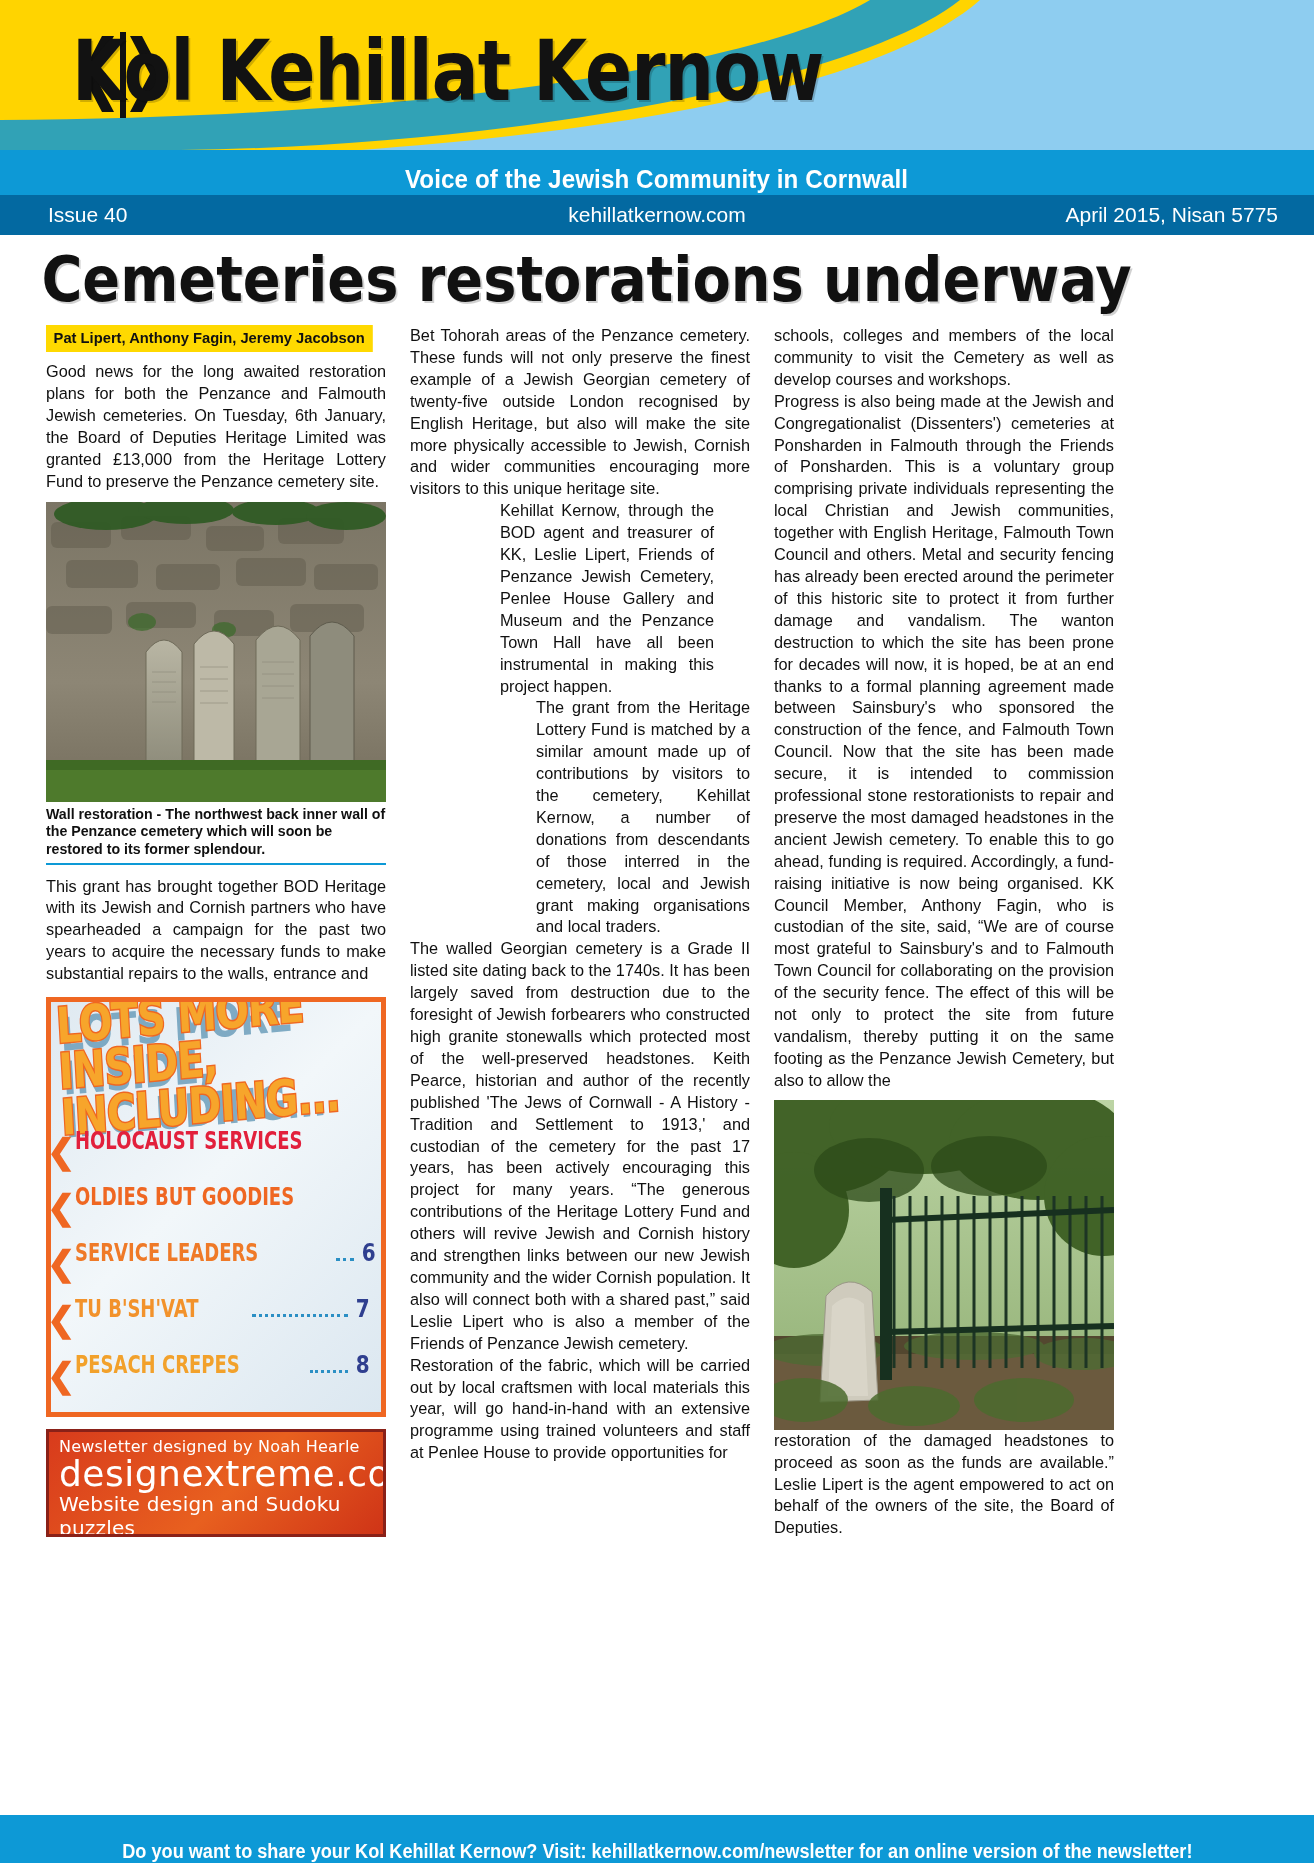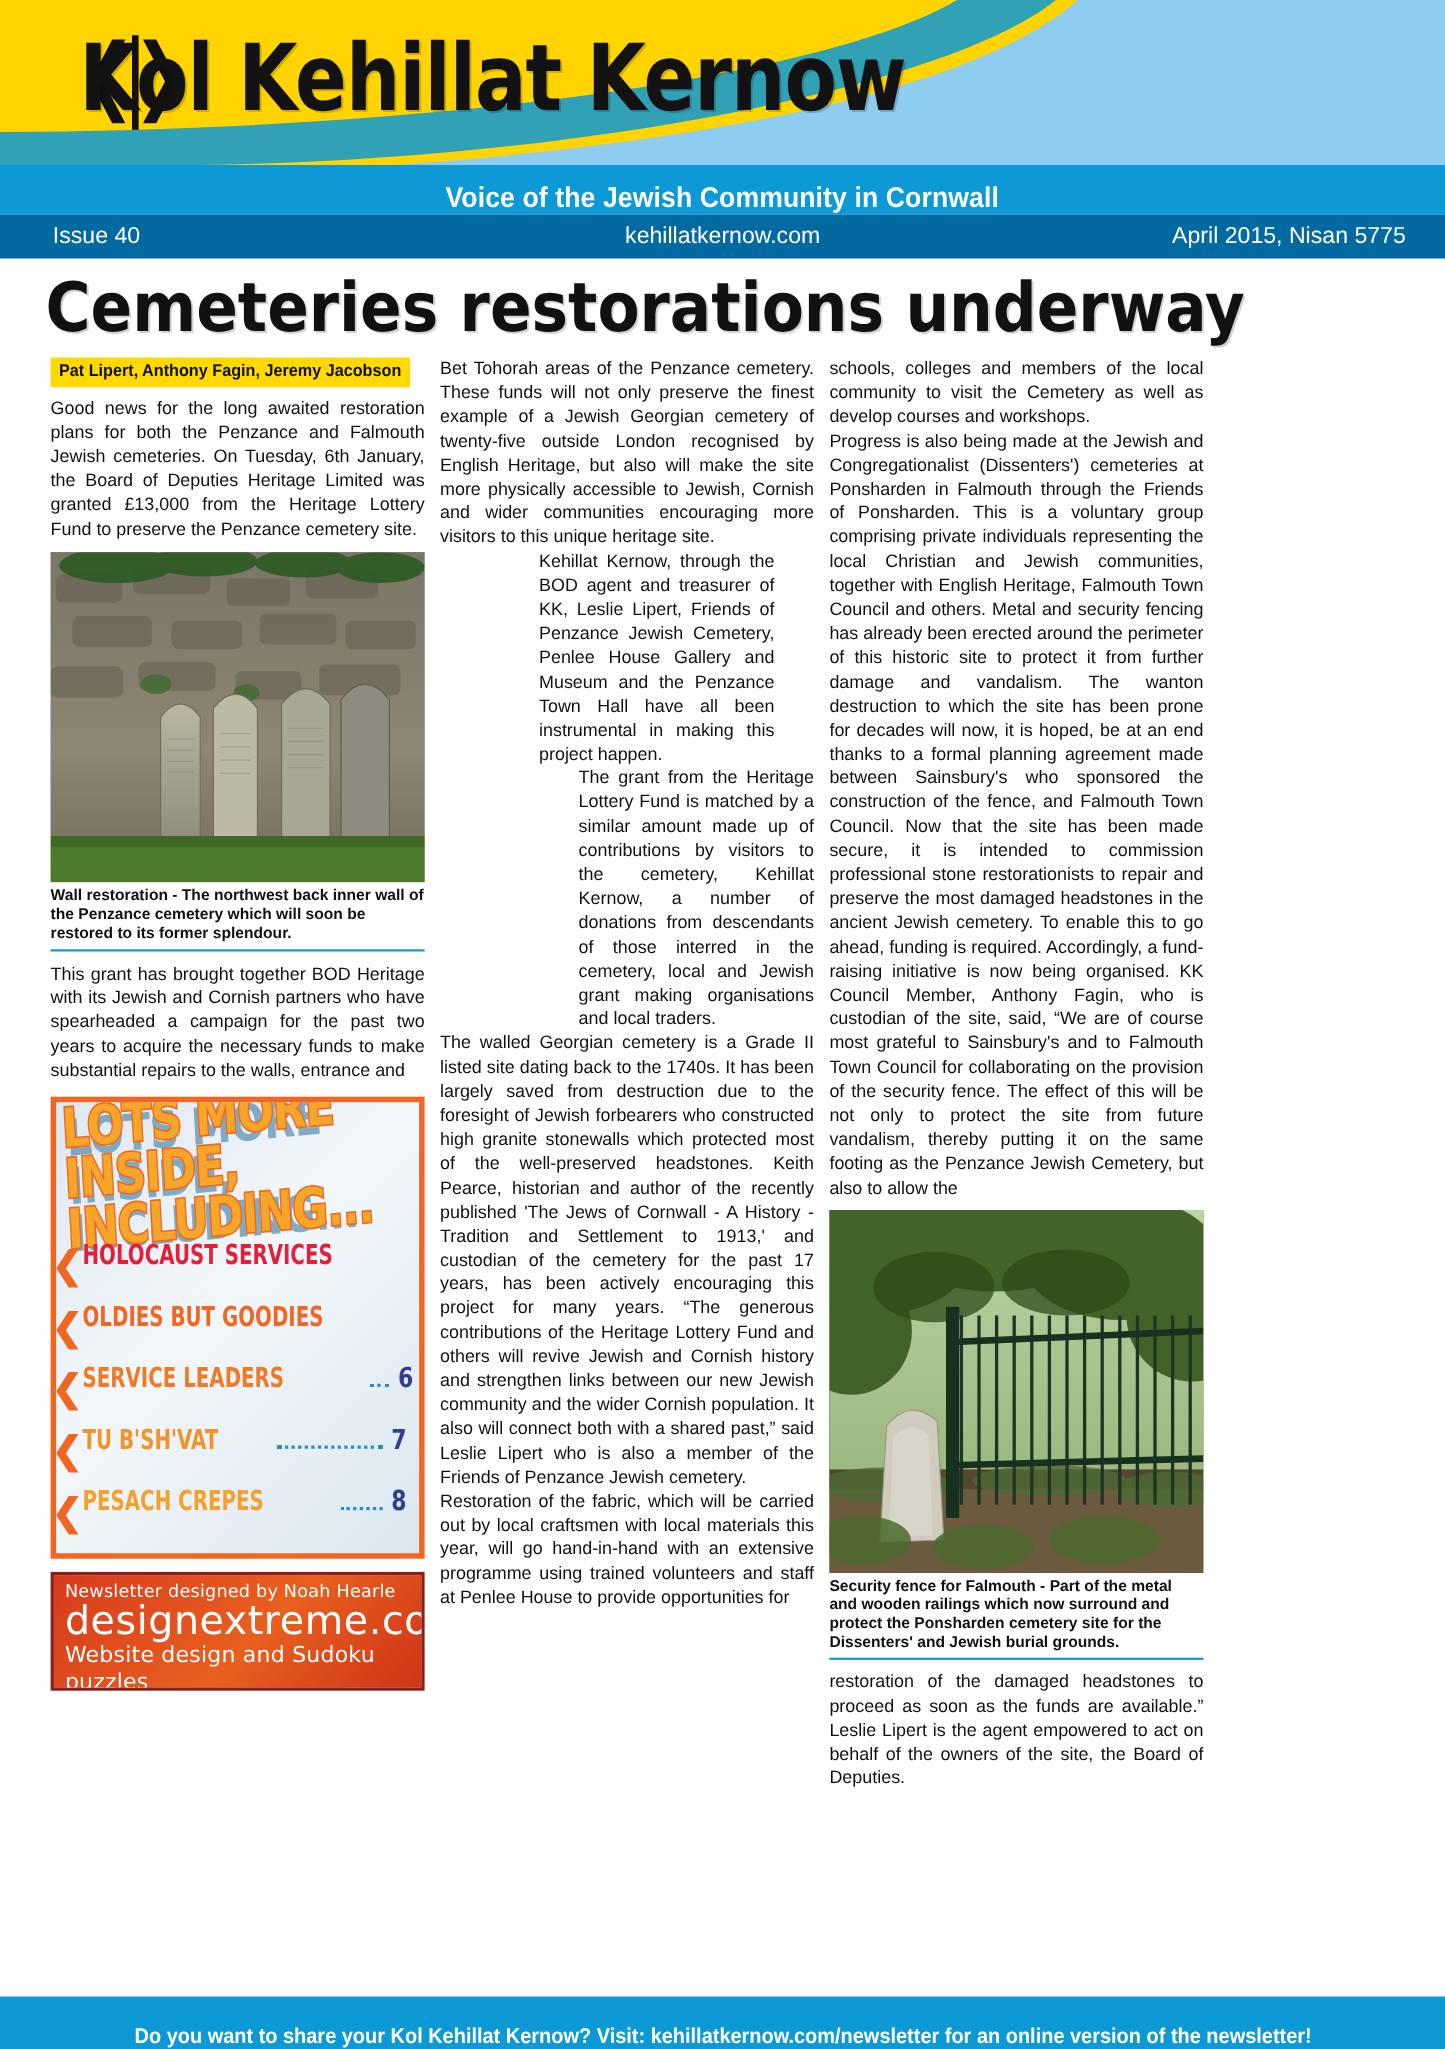--- a/index.html
+++ b/index.html
@@ -95,21 +95,21 @@
     transform-origin: left center;
     white-space: nowrap;
     text-shadow: 2px 2px 0 rgba(0,0,0,0.18);
   }
 
   
   .content {
     position: relative;
     padding: 6px 46px 0 46px;
     display: flex;
-    gap: 14px;
+    gap: 24px;
     height: 1440px;
   }
   .col { width: 340px; position: relative; }
 
   p.body {
     font-size: 16.3px;
     line-height: 1.345;
     color: #101010;
     text-align: justify;
     margin-bottom: 0;
@@ -505,21 +505,20 @@
 
         <path d="M52,196 q22,-26 46,-4 L104,300 L46,302 Z" fill="#cfcbbd" stroke="#9a9687"></path>
         <path d="M58,206 q16,-16 32,-2 L94,296 L54,296 Z" fill="#e2dfd2" opacity="0.55"></path>
         <g fill="#4c6b2e" opacity="0.85">
           <ellipse cx="30" cy="300" rx="44" ry="22"></ellipse>
           <ellipse cx="140" cy="306" rx="46" ry="20"></ellipse>
           <ellipse cx="250" cy="300" rx="50" ry="22"></ellipse>
         </g>
       </svg>
     </div>
-    <div class="caption2">Security fence for Falmouth - Part of the metal and wooden railings which now surround and protect the Ponsharden cemetery site for the Dissenters' and Jewish burial grounds.</div>
 
     <p class="body">restoration of the damaged headstones to proceed as soon as the funds are available.” Leslie Lipert is the agent empowered to act on behalf of the owners of the site, the Board of Deputies.</p>
   </div>
 </div>
 
 <div class="footer">
   <span class="txt">Do you want to share your Kol Kehillat Kernow? Visit: kehillatkernow.com/newsletter for an online version of the newsletter!</span>
 </div>
 
 </body></html>

